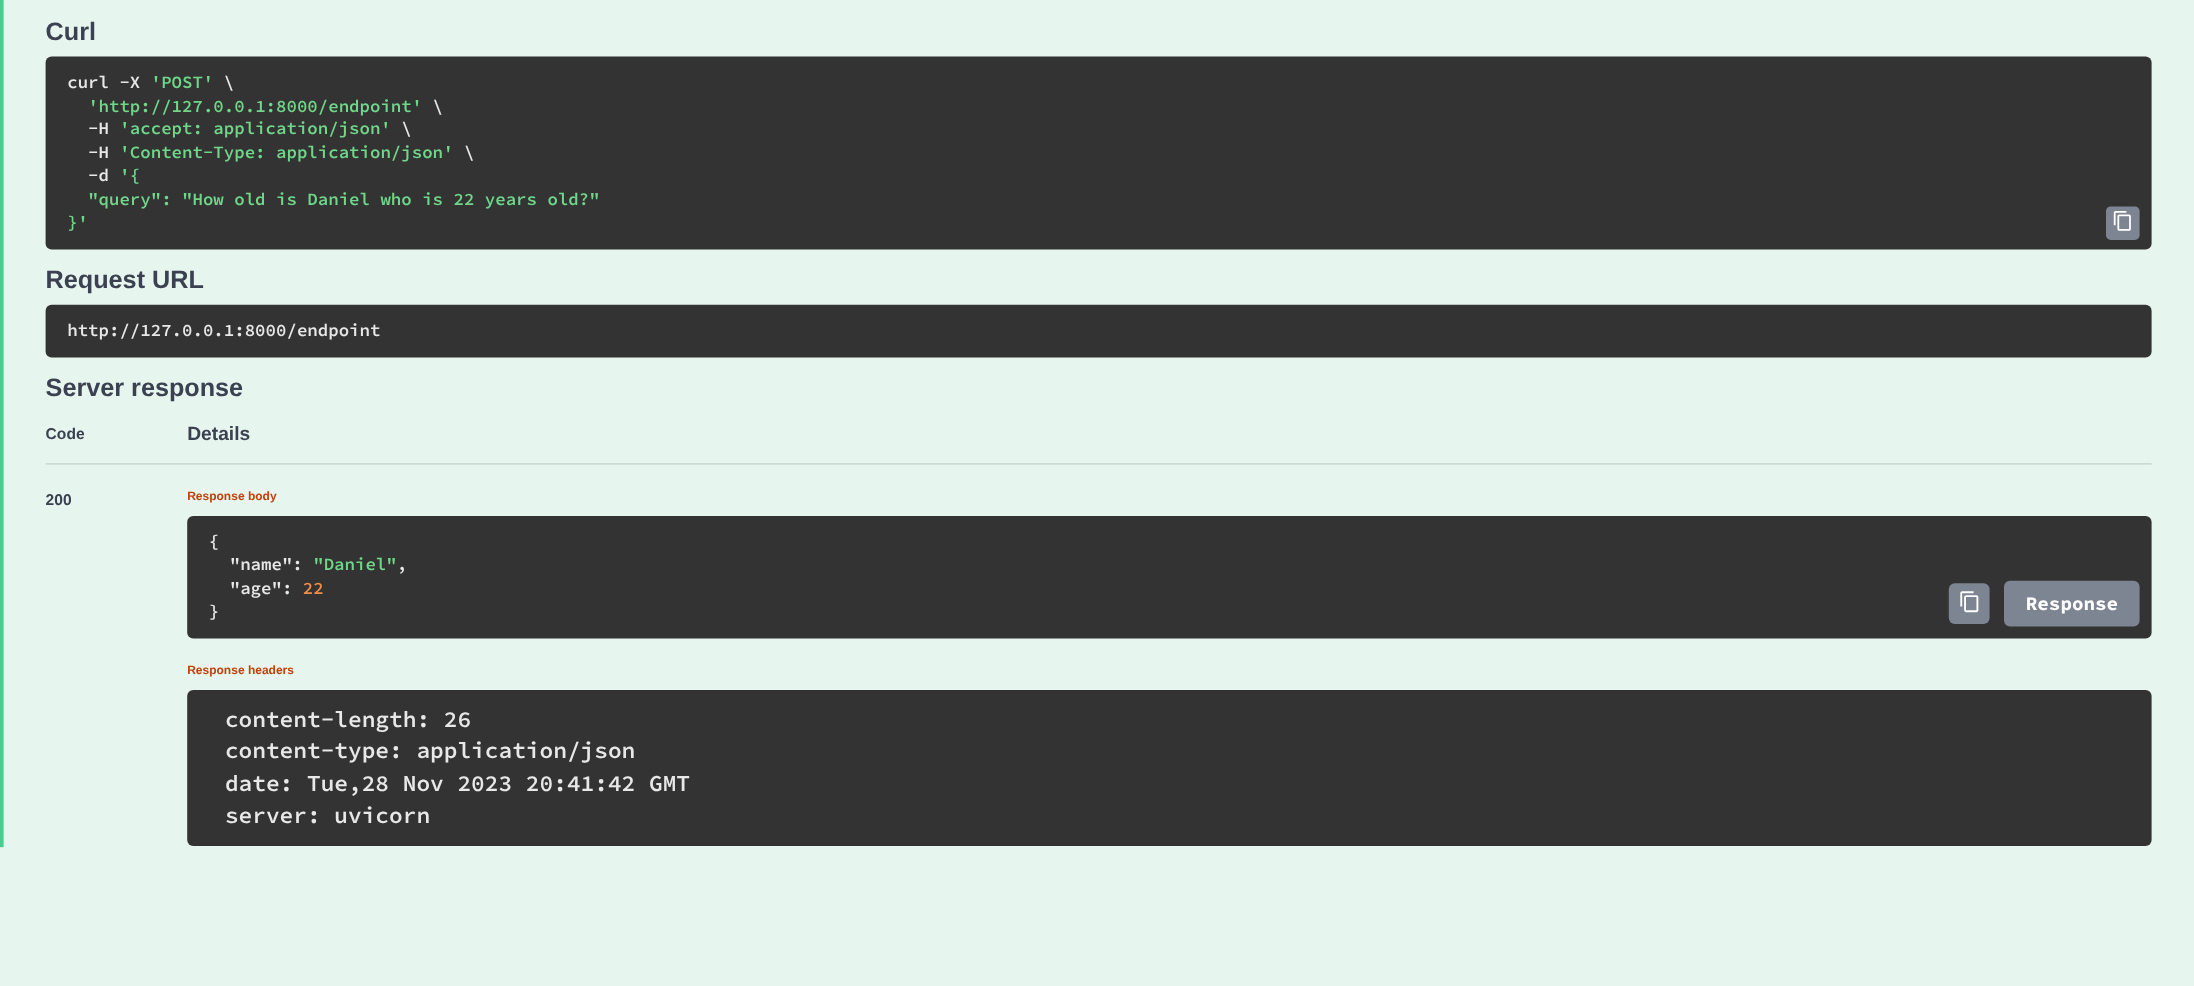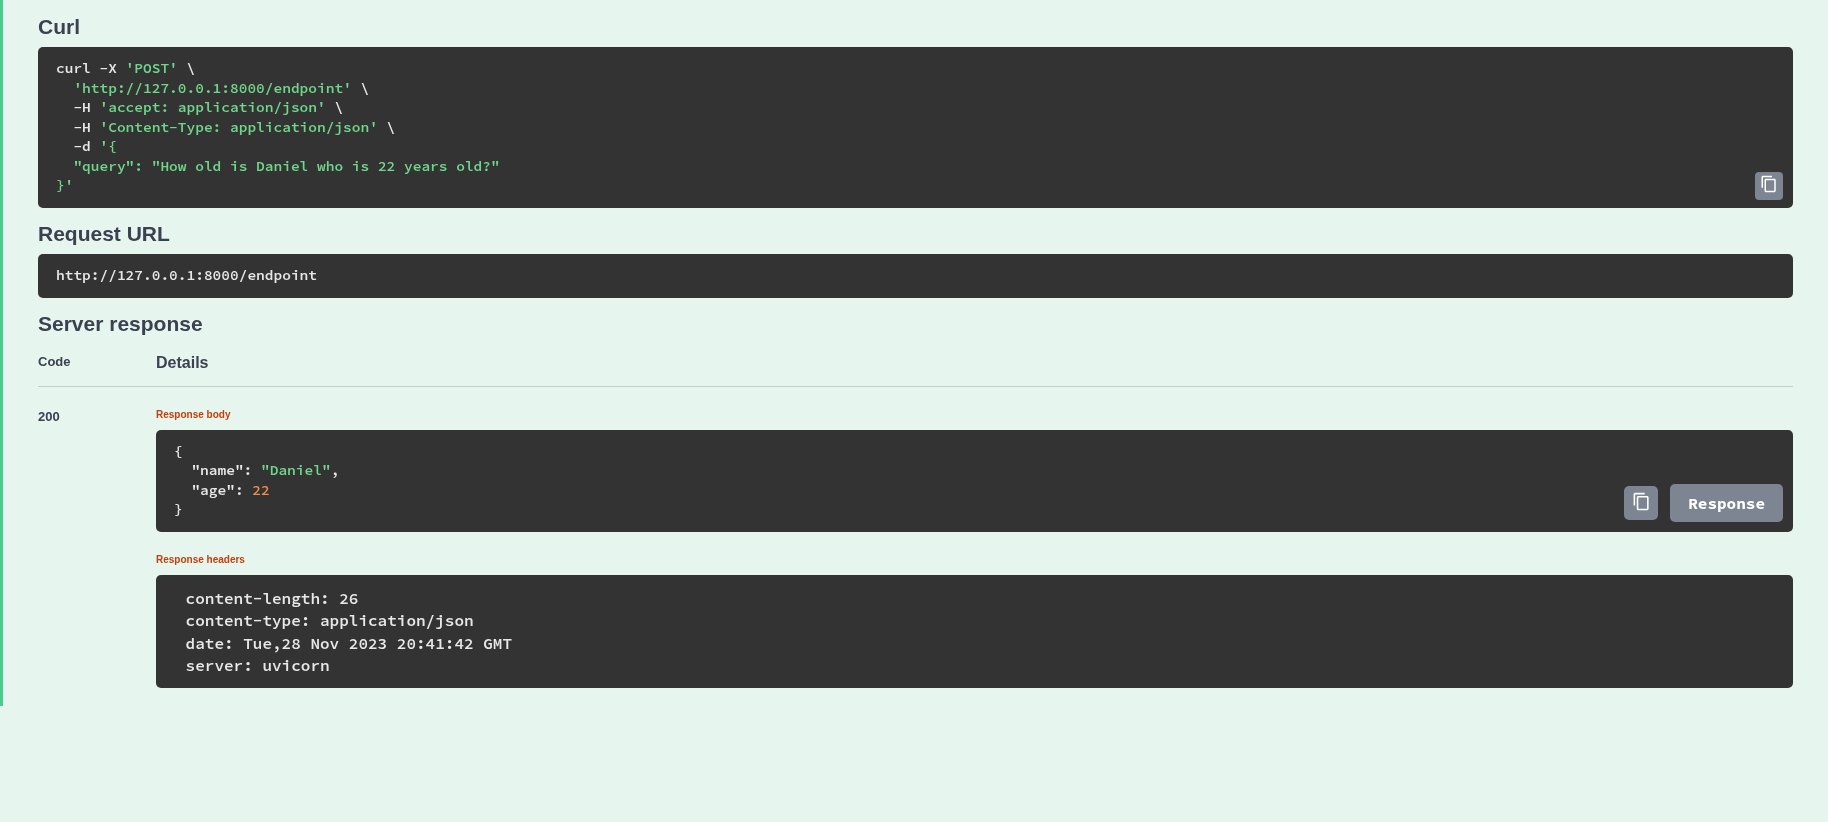--- a/index.html
+++ b/index.html
@@ -130,21 +130,21 @@
 
     .tok-white { color: #e8e8e8; }
     .tok-green { color: #70d78a; }
     .tok-orange { color: #f08d49; }
     .resp-headers-block {
       background: #333333;
       border-radius: 5px;
       padding: 12px 20px;
       color: #e8e8e8;
       font-family: "Source Code Pro", Consolas, Monaco, monospace;
-      font-size: 16px;
+      font-size: 19px;
       line-height: 1.4;
       font-weight: 600;
       white-space: pre;
     }
   </style>
 </head>
 <body>
 
 <div class="container">
 

